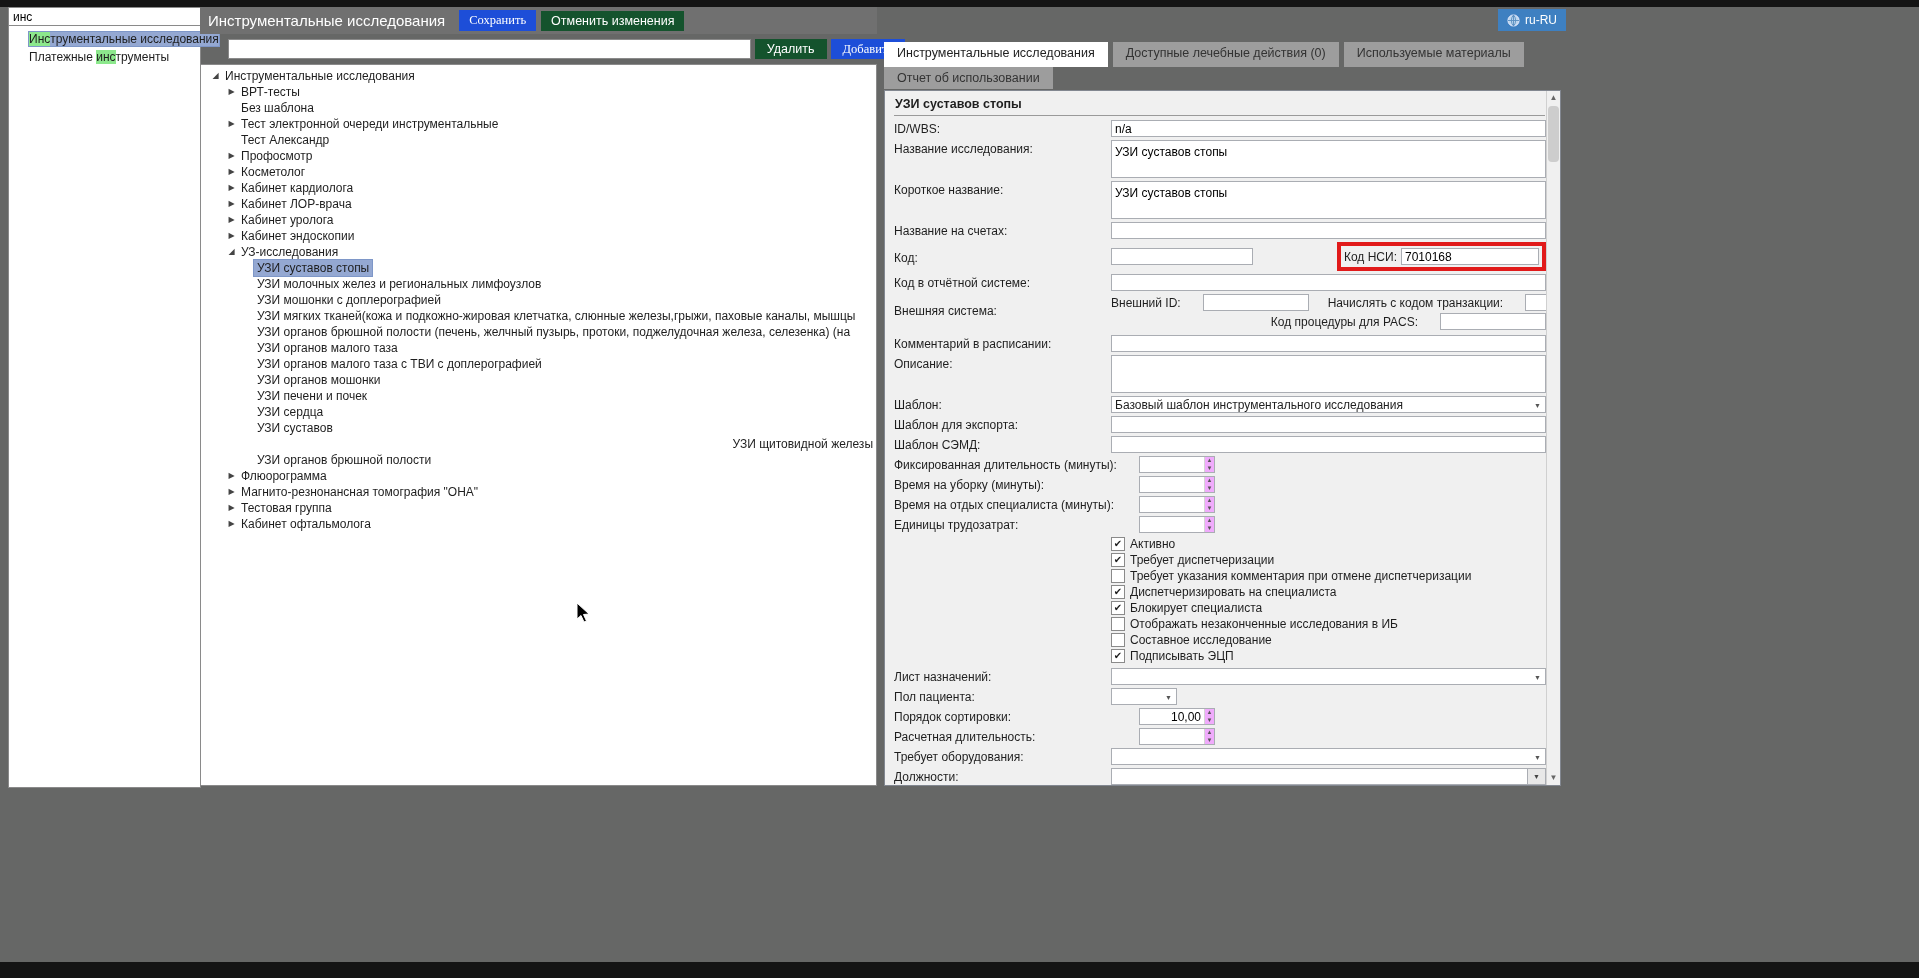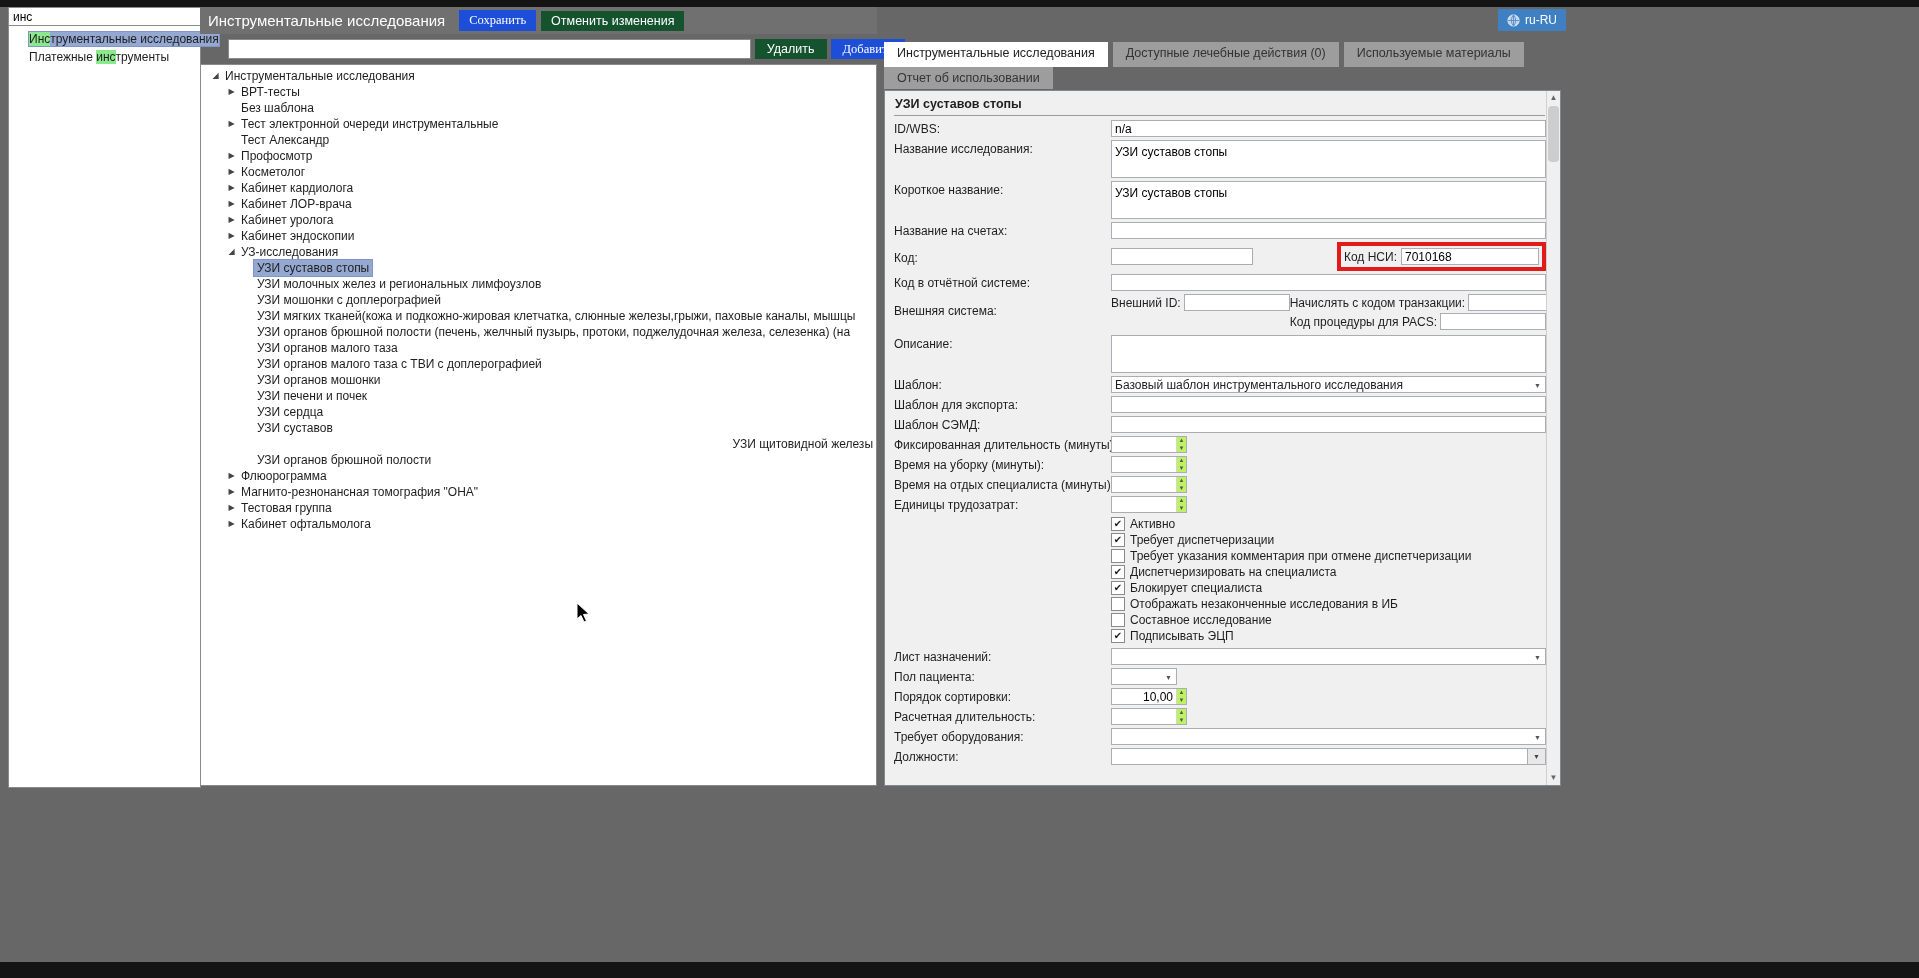--- a/index.html
+++ b/index.html
@@ -47,36 +47,36 @@
   .form-inner{position:absolute;left:0;top:0;right:13px;bottom:0;padding:4px 2px 0 9px;}
   .frow{display:flex;align-items:flex-start;margin-bottom:3px;position:relative;}
   .lbl{width:217px;flex:none;padding-top:2px;white-space:nowrap;}
   .fld{width:435px;flex:none;position:relative;display:flex;align-items:flex-start;}
   input.tx,textarea.tx,.ddl{border:1px solid #aaadb3;background:#fff;font-family:inherit;font-size:12px;
        box-sizing:border-box;outline:none;padding:4px 3px;}
   input.tx{height:17px;width:100%;}
   textarea.tx{resize:none;width:100%;overflow:hidden;}
   .ddl{height:17px;width:100%;position:relative;display:flex;align-items:center;}
   .ddl .caret{position:absolute;right:4px;top:5px;font-size:7px;color:#555;}
-  .spin{display:flex;width:76px;border:1px solid #aaadb3;background:#bef264;height:17px;box-sizing:border-box;}
+  .spin{display:flex;width:76px;border:1px solid #aaadb3;background:#f0abfc;height:17px;box-sizing:border-box;margin-left:28px;}
   .spin input{border:none;width:58px;font-family:inherit;font-size:12px;outline:none;padding:0 3px;text-align:right;}
   .spin .arrows{width:15px;display:flex;flex-direction:column;border-left:1px solid #d5d5d5;}
   .spin .arrows span{flex:1;font-size:6px;line-height:7px;text-align:center;color:#555;cursor:pointer;}
   .globe{position:absolute;right:-13px;top:1px;width:12px;height:12px;cursor:pointer;}
   .redbox{display:flex;align-items:center;border:4px solid #e11a1a;padding:2px 3px;background:#f0f0f0;
        margin-left:auto;gap:4px;}
   .redbox input{width:138px;}
   .cbrow{height:16px;display:flex;align-items:center;margin-bottom:0;}
   .cbbox{width:12px;height:12px;border:1px solid #8a8a8a;background:#fff;display:inline-flex;align-items:center;
        justify-content:center;font-size:10px;line-height:10px;margin-right:5px;flex:none;cursor:pointer;}
   .vscroll{position:absolute;right:0;top:0;bottom:0;width:13px;background:#f0f0f0;border-left:1px solid #d0d0d0;}
   .vscroll .sarrow{position:absolute;left:0;width:13px;height:14px;color:#666;font-size:8px;text-align:center;
        line-height:14px;cursor:pointer;}
   .vscroll .thumb{position:absolute;left:1px;top:15px;width:11px;height:56px;background:#cdcdcd;border-radius:4px;cursor:pointer;}
-  .ext-line{display:flex;align-items:center;width:100%;margin-bottom:2px;}
+  .ext-line{display:flex;align-items:center;width:100%;margin-bottom:2px;gap:19px;}
   .ext-line .elbl{white-space:nowrap;padding-right:3px;}
   .ext-line input{width:106px;flex:none;}
   .badge{left:1498px;top:9px;height:22px;background:#3e80c1;color:#fff;display:flex;align-items:center;
        padding:0 9px;gap:5px;cursor:pointer;}
   .formtitle{font-weight:bold;font-size:12.5px;border-bottom:1px solid #9a9a9a;padding:2px 0 4px 1px;margin-bottom:4px;}
 </style>
 </head>
 <body>
 
 <div class="abs bar-black" style="left:0;top:0;width:1919px;height:7px;"></div>
@@ -307,20 +307,30 @@
           <span class="elbl" style="margin-left:auto;">Начислять с кодом транзакции:</span>
           <input class="tx" value="" style="">
         </span>
         <span class="ext-line" style="justify-content:flex-end;">
           <span class="elbl">Код процедуры для PACS:</span>
           <input class="tx" value="" style="">
         </span>
       </span>
     </div>
 
+    <div class="frow">
+      <span class="lbl">Комментарий в расписании:</span>
+      <span class="fld">
+          <input class="tx" value="" style="">
+        <svg class="globe" viewBox="0 0 14 14">
+          <circle cx="7" cy="7" r="6" fill="#9ec7e8" stroke="#4d85b8"></circle>
+          <path d="M7 1 A9 9 0 0 0 7 13 A9 9 0 0 0 7 1 M1 7 h12" stroke="#4d85b8" fill="none"></path>
+          </svg>
+      </span>
+    </div>
 
     <div class="frow">
       <span class="lbl">Описание:</span>
       <span class="fld">
           <textarea class="tx" rows="2" style=""></textarea>
         <svg class="globe" viewBox="0 0 14 14">
           <circle cx="7" cy="7" r="6" fill="#9ec7e8" stroke="#4d85b8"></circle>
           <path d="M7 1 A9 9 0 0 0 7 13 A9 9 0 0 0 7 1 M1 7 h12" stroke="#4d85b8" fill="none"></path>
           </svg>
       </span>

